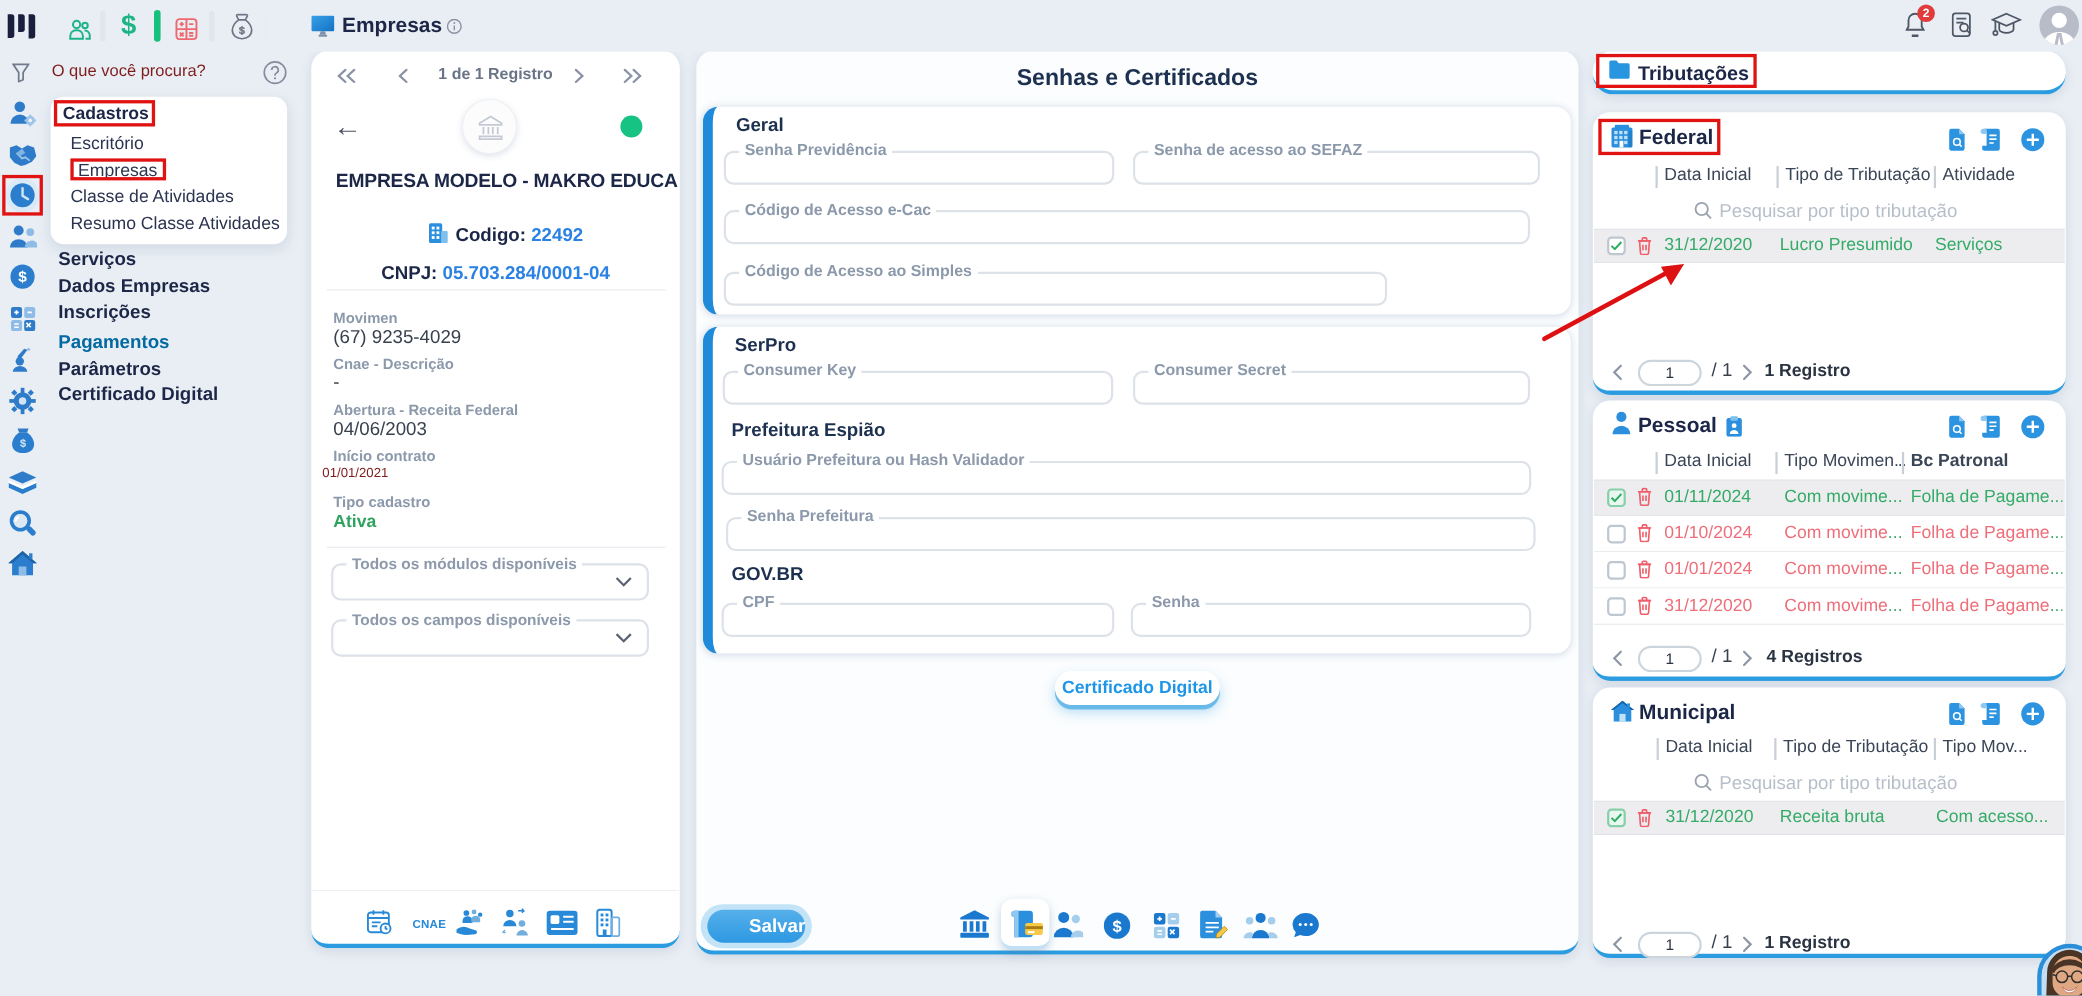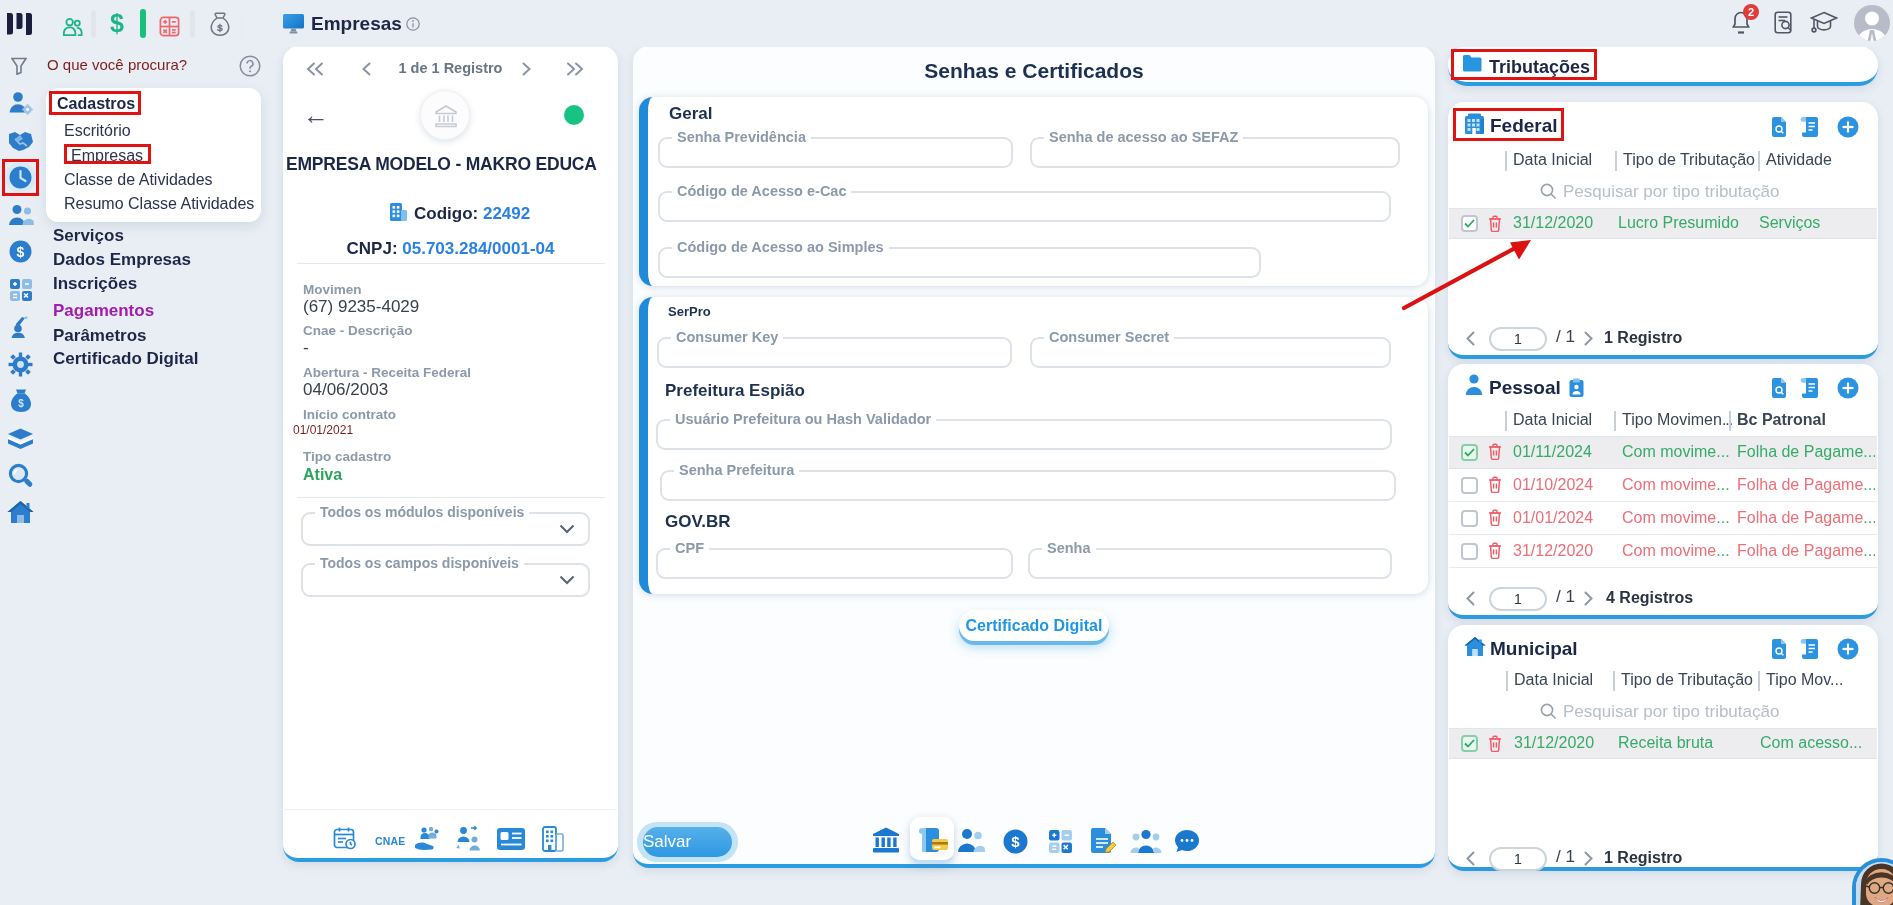--- a/index.html
+++ b/index.html
@@ -231,21 +231,21 @@
 <div class="redbox" style="left:49px;top:91px;width:92px;height:24px"></div>
 <div class="abs" style="left:64px;top:122px;font-size:16px;color:#2b3350">Escritório</div>
 <div class="abs" style="left:71px;top:147px;font-size:16px;color:#2b3350">Empresas</div>
 <div class="redbox" style="left:64px;top:144px;width:87px;height:20px"></div>
 <div class="abs" style="left:64px;top:171px;font-size:16px;color:#2b3350">Classe de Atividades</div>
 <div class="abs" style="left:64px;top:195px;font-size:16px;color:#2b3350">Resumo Classe Atividades</div>
 
 <div class="abs" style="left:53px;top:226px;font-size:17px;font-weight:700;color:#1c2747">Serviços</div>
 <div class="abs" style="left:53px;top:250px;font-size:17px;font-weight:700;color:#1c2747">Dados Empresas</div>
 <div class="abs" style="left:53px;top:274px;font-size:17px;font-weight:700;color:#1c2747">Inscrições</div>
-<div class="abs" style="left:53px;top:301px;font-size:17px;font-weight:700;color:#a21caf">Pagamentos</div>
+<div class="abs" style="left:53px;top:301px;font-size:17px;font-weight:700;color:#0369a1">Pagamentos</div>
 <div class="abs" style="left:53px;top:326px;font-size:17px;font-weight:700;color:#1c2747">Parâmetros</div>
 <div class="abs" style="left:53px;top:349px;font-size:17px;font-weight:700;color:#1c2747">Certificado Digital</div>
 
 <div class="card bb" style="left:283px;top:46px;width:335px;height:816px"></div>
 <div class="abs" style="left:300px;top:60px;width:300px;height:20px;z-index:2">
   <svg style="position:absolute;left:6px;top:2px" width="18" height="14" viewBox="0 0 18 14" fill="none" stroke="#8a93a5" stroke-width="2" stroke-linecap="round">
       <path d="M8 1.5 L2 7 L8 12.5 M16 1.5 L10 7 L16 12.5"></path>
     </svg>
   <svg style="position:absolute;left:62px;top:2px" width="9" height="14" viewBox="0 0 9 14" fill="none" stroke="#8a93a5" stroke-width="2" stroke-linecap="round">
       <path d="M7.5 1.5 L1.5 7 L7.5 12.5"></path>
@@ -264,21 +264,21 @@
     <path d="M12 2 L22 8 v1.5 H2 V8 z M2 20 h20 v2.5 H2 z" fill="none" stroke="#c4c9d4" stroke-width="1.6"></path>
     <g stroke="#c4c9d4" stroke-width="1.6" fill="none">
       <line x1="5.5" y1="11.5" x2="5.5" y2="18"></line>
         <line x1="10" y1="11.5" x2="10" y2="18"></line>
       <line x1="14" y1="11.5" x2="14" y2="18"></line>
         <line x1="18.5" y1="11.5" x2="18.5" y2="18"></line>
     </g>
   </svg>
 </div>
 <div class="abs" style="left:564px;top:105px;width:20px;height:20px;border-radius:50%;background:#17c383;z-index:2"></div>
-<div class="abs" style="left:286px;top:154px;width:330px;text-align:left;font-size:17.5px;font-weight:700;color:#1c2747;z-index:2;letter-spacing:-.2px">EMPRESA MODELO - MAKRO EDUCA</div>
+<div class="abs" style="left:286px;top:154px;width:330px;text-align:right;font-size:17.5px;font-weight:700;color:#1c2747;z-index:2;letter-spacing:-.2px">EMPRESA MODELO - MAKRO EDUCA</div>
 <svg class="abs" style="left:389px;top:202px;z-index:2" width="19" height="20" viewBox="0 0 19 20">
   <rect x="1" y="1" width="12" height="18" rx="1.5" fill="#2b8fdd"></rect>
   <rect x="12" y="8" width="6" height="11" rx="1" fill="#7dc0ee"></rect>
   <g fill="#fff">
       <rect x="3.5" y="4" width="2.6" height="2.6"></rect>
       <rect x="7.8" y="4" width="2.6" height="2.6"></rect>
       <rect x="3.5" y="8.3" width="2.6" height="2.6"></rect>
       <rect x="7.8" y="8.3" width="2.6" height="2.6"></rect>
       <rect x="3.5" y="12.6" width="2.6" height="2.6"></rect>
       <rect x="7.8" y="12.6" width="2.6" height="2.6"></rect>
@@ -377,21 +377,21 @@
     <span class="lab">Senha de acesso ao SEFAZ</span>
   </div>
 <div class="fld" style="left:658px;top:191px;width:733px;height:31px;z-index:3">
     <span class="lab">Código de Acesso e-Cac</span>
   </div>
 <div class="fld" style="left:658px;top:247px;width:603px;height:31px;z-index:3">
     <span class="lab">Código de Acesso ao Simples</span>
   </div>
 
 <div class="sect" style="left:639px;top:297px;width:789px;height:297px;z-index:2"></div>
-<div class="abs" style="left:668px;top:304px;font-size:13px;font-weight:700;color:#1c3050;z-index:3">SerPro</div>
+<div class="abs" style="left:668px;top:304px;font-size:17px;font-weight:700;color:#1c3050;z-index:3">SerPro</div>
 <div class="fld" style="left:657px;top:337px;width:355px;height:31px;z-index:3">
     <span class="lab">Consumer Key</span>
   </div>
 <div class="fld" style="left:1030px;top:337px;width:361px;height:31px;z-index:3">
     <span class="lab">Consumer Secret</span>
   </div>
 <div class="abs" style="left:665px;top:381px;font-size:17px;font-weight:700;color:#1c3050;z-index:3">Prefeitura Espião</div>
 <div class="fld" style="left:656px;top:419px;width:736px;height:31px;z-index:3">
     <span class="lab">Usuário Prefeitura ou Hash Validador</span>
   </div>
@@ -402,21 +402,21 @@
 <div class="fld" style="left:656px;top:548px;width:357px;height:31px;z-index:3">
     <span class="lab">CPF</span>
   </div>
 <div class="fld" style="left:1028px;top:548px;width:364px;height:31px;z-index:3">
     <span class="lab">Senha</span>
   </div>
 
 <div class="abs" style="left:959px;top:610px;width:150px;height:31px;background:#fff;border-radius:16px;box-shadow:0 4px 0 rgba(43,156,224,.6),0 6px 12px rgba(43,156,224,.35);text-align:center;line-height:31px;font-size:16px;font-weight:700;color:#1e96e8;z-index:3">Certificado Digital</div>
 
 <div class="abs" style="left:637px;top:822px;width:101px;height:40px;background:#c3e3f7;border-radius:20px;z-index:3"></div>
-<div class="abs" style="left:643px;top:827px;width:89px;height:30px;background:linear-gradient(180deg,#56b0ea,#2d98e2);border-radius:15px;text-align:left;line-height:30px;font-size:17px;font-weight:400;color:#fff;z-index:4">Salvar</div>
+<div class="abs" style="left:643px;top:827px;width:89px;height:30px;background:linear-gradient(180deg,#56b0ea,#2d98e2);border-radius:15px;text-align:right;line-height:30px;font-size:17px;font-weight:700;color:#fff;z-index:4">Salvar</div>
 <div class="abs" style="left:860px;top:815px;width:350px;height:50px;z-index:3">
 
   <svg class="abs" style="left:12px;top:12px" width="28" height="26" viewBox="0 0 28 26" fill="#1a78cf">
     <path d="M14 0.5 L27 7 v2 H1 V7 z"></path>
     <g>
         <rect x="3.5" y="10.5" width="3.4" height="9.5"></rect>
         <rect x="9.5" y="10.5" width="3.4" height="9.5"></rect>
         <rect x="15.2" y="10.5" width="3.4" height="9.5"></rect>
         <rect x="21.2" y="10.5" width="3.4" height="9.5"></rect>
       </g>

